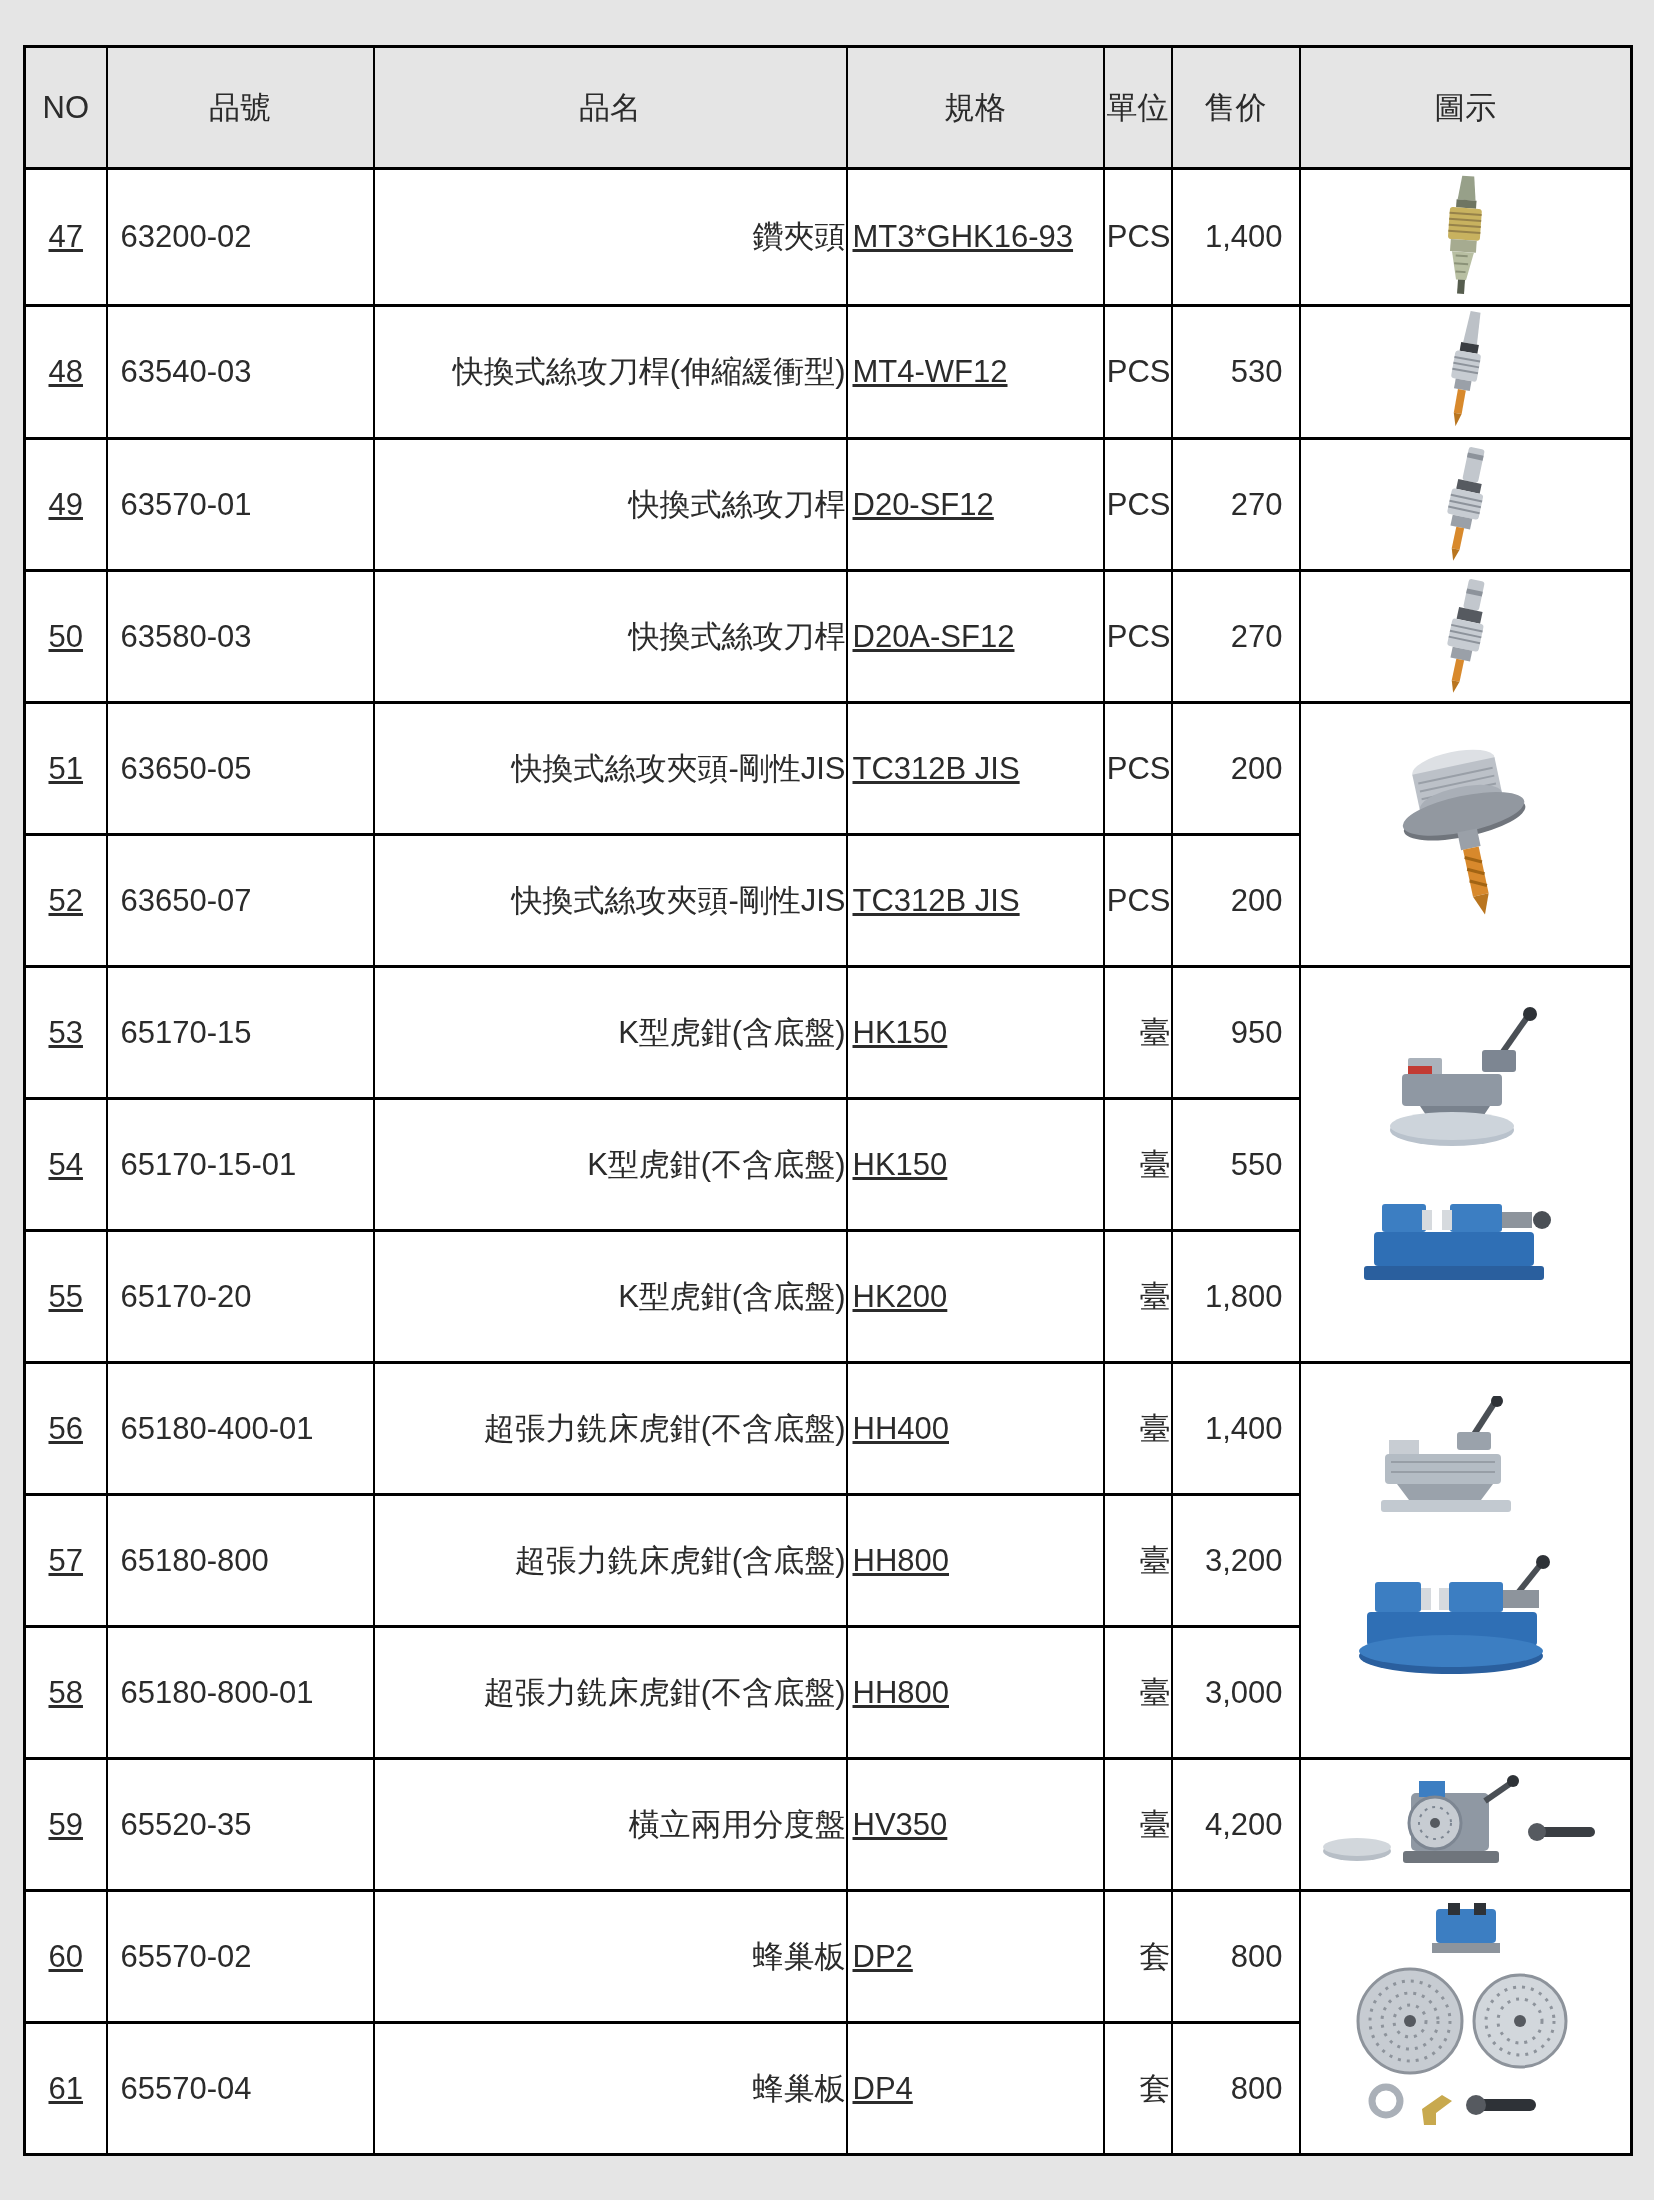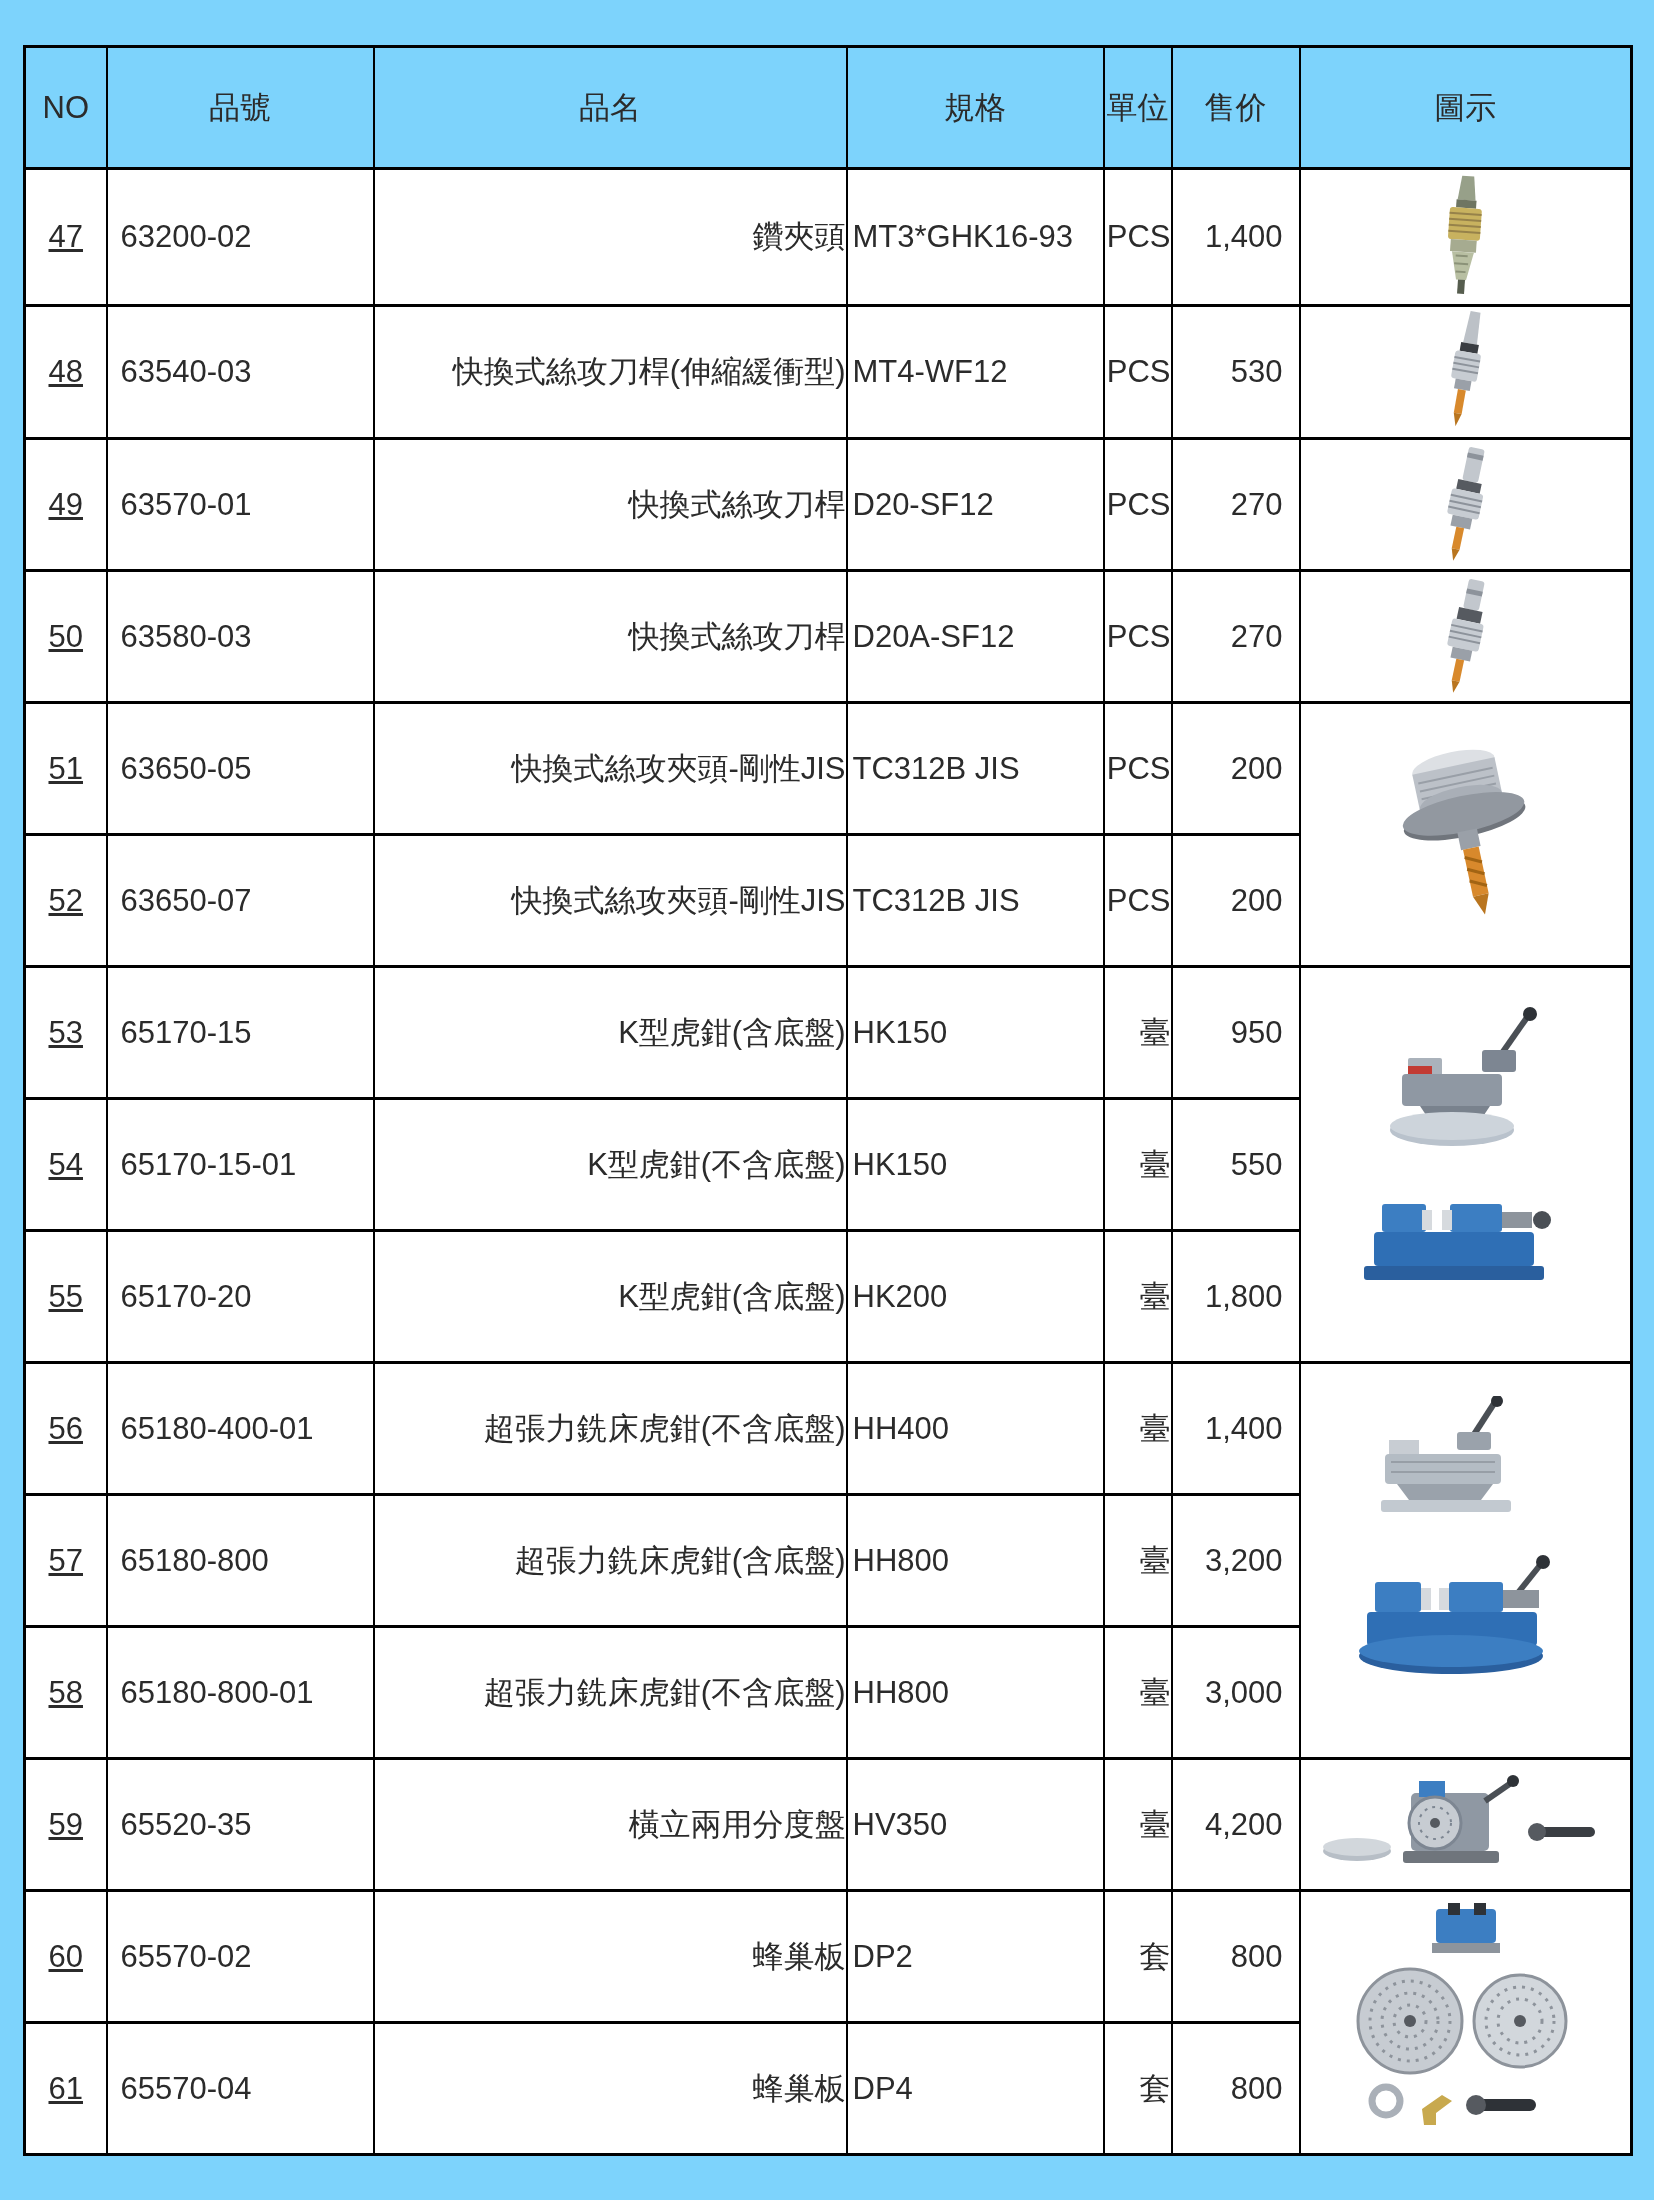--- a/index.html
+++ b/index.html
@@ -5,21 +5,21 @@
   * { box-sizing: border-box; margin: 0; padding: 0; }
   html,body { background: #ffffff; }
   body {
     font-family: "Liberation Sans", "DejaVu Sans", sans-serif;
     color: #262626;
   }
   .page {
     position: relative;
     width: 1654px;
     height: 2200px;
-    background: #7dd3fc;
+    background: #e5e5e5;
     overflow: hidden;
   }
   table.price {
     position: absolute;
     left: 23px;
     top: 45px;
     width: 1607px;
     border-collapse: collapse;
     table-layout: fixed;
     border: 3px solid #000;
@@ -40,21 +40,21 @@
   }
   tbody td {
     height: 132px;
     font-size: 31px;
     color: #2b2b2b;
     background: #fff;
   }
   .c-no    { text-align: center; text-decoration: underline; }
   .c-item  { text-align: left; padding-left: 13px; }
   .c-name  { text-align: right; padding-left: 5px; }
-  .c-spec  { text-align: left; padding-left: 5px; }
+  .c-spec  { text-align: left; padding-left: 5px; text-decoration: underline; }
   .c-unit  { text-align: right; }
   .c-price { text-align: right; padding-right: 16px; }
   .c-img   { text-align: center; vertical-align: middle; padding: 4px; }
   .c-img svg { display: inline-block; vertical-align: middle; }
 </style>
 </head>
 <body>
 
 <div class="page">
   <table class="price">

